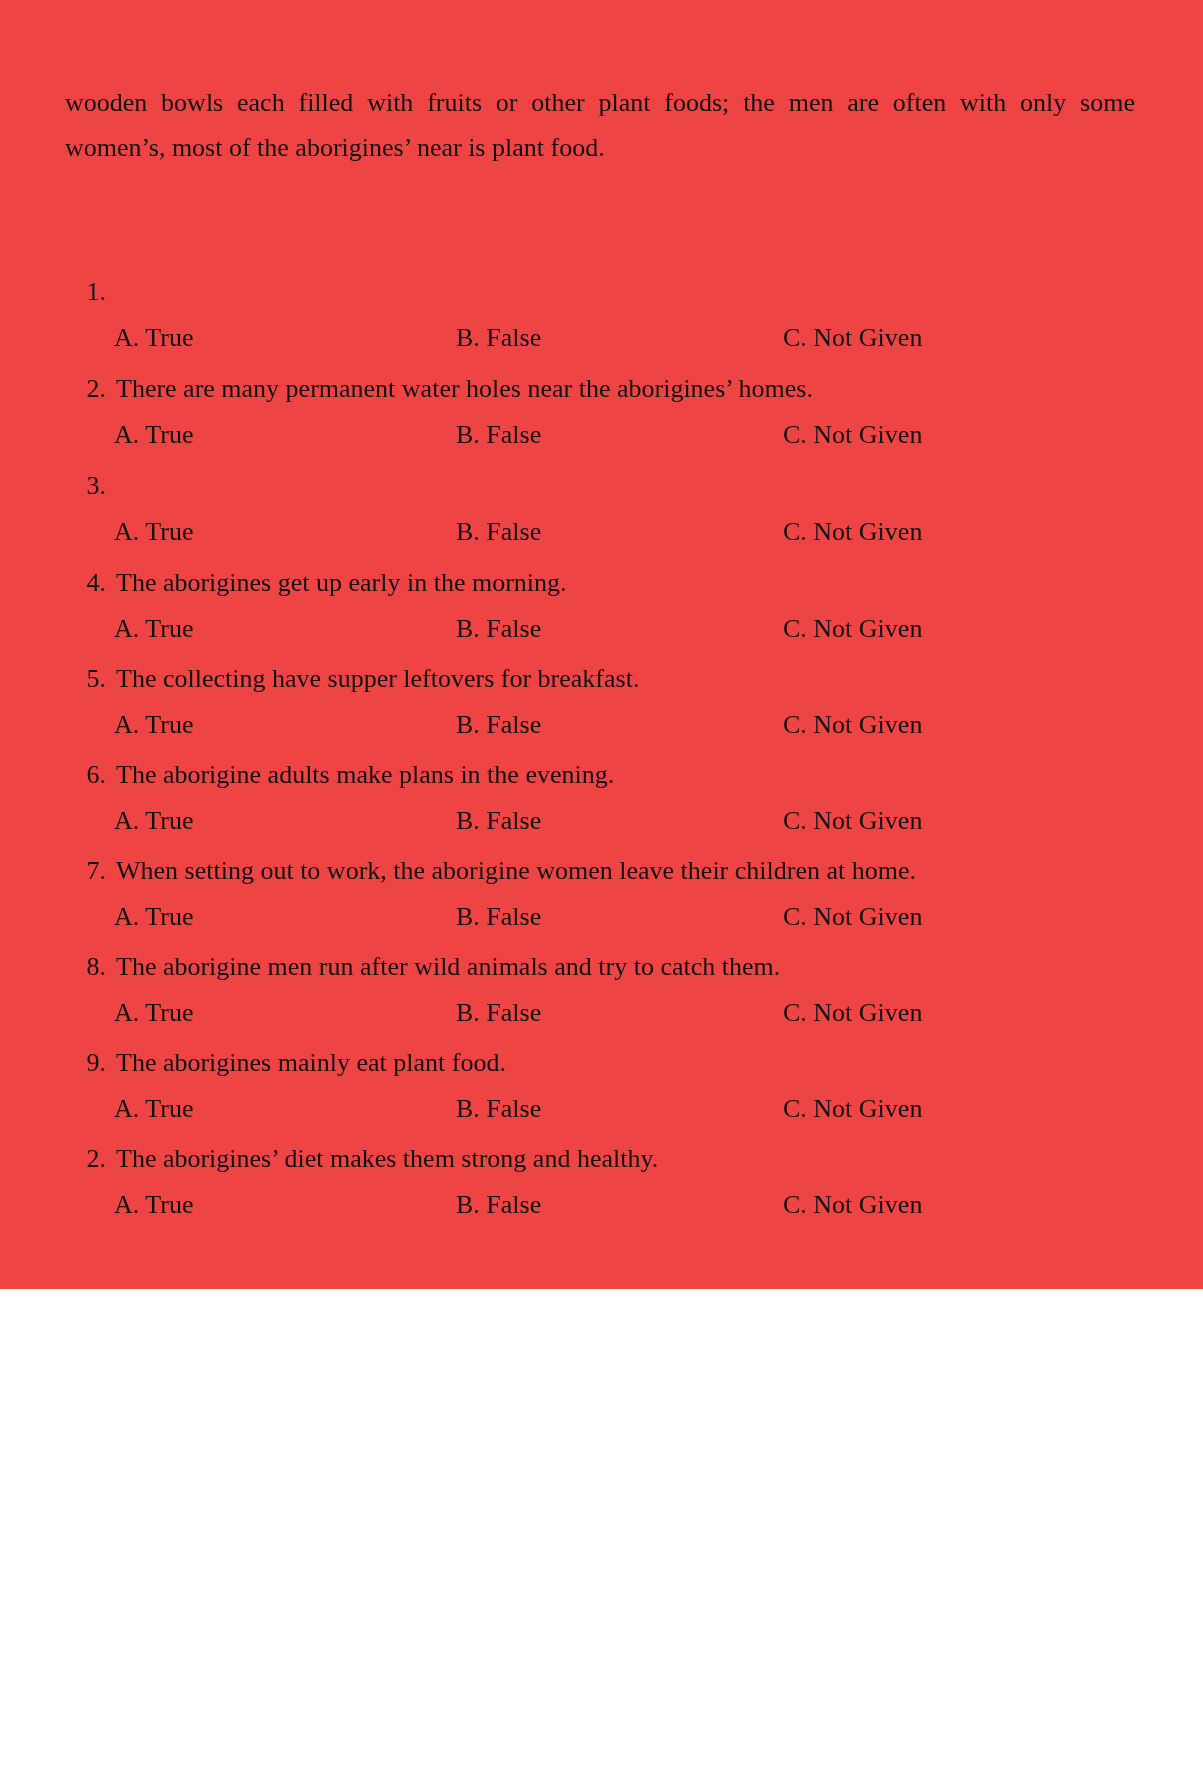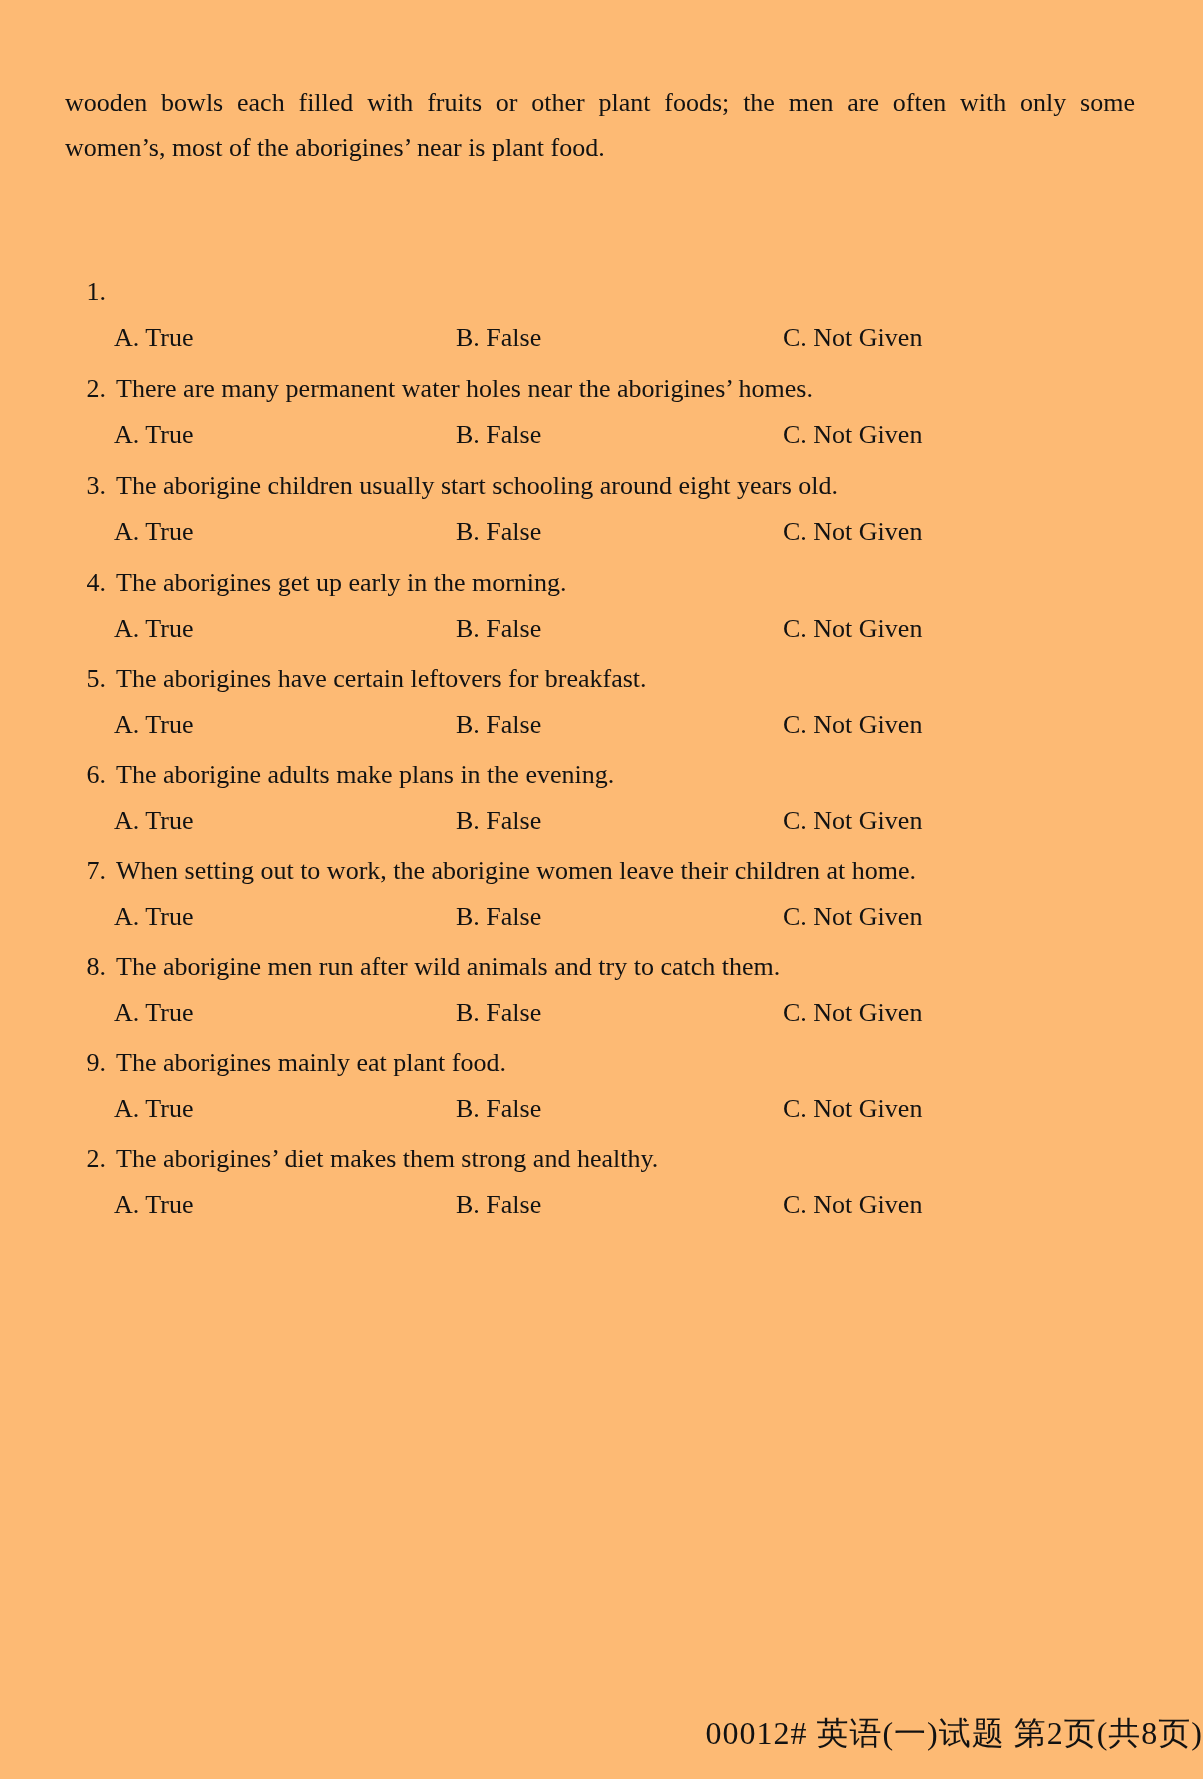--- a/index.html
+++ b/index.html
@@ -3,22 +3,22 @@
 <meta charset="utf-8">
 <style>
   html, body {
     margin: 0;
     padding: 0;
     background: #ffffff;
   }
   .page {
     position: relative;
     width: 1203px;
-    height: 1779px;
-    background: #fdba74;
+    height: 1289px;
+    background: #ef4444;
     color: #121212;
     font-family: "Liberation Serif", "DejaVu Serif", serif;
     overflow: hidden;
   }
   
   .intro {
     position: absolute;
     top: 80px;
     left: 65px;
     width: 1070px;
@@ -108,41 +108,40 @@
     <span class="qtext">There are many permanent water holes near the aborigines’ homes.</span>
     <div class="opts">
       <span class="opt opt-a">A. True</span>
       <span class="opt opt-b">B. False</span>
       <span class="opt opt-c">C. Not Given</span>
     </div>
   </div>
 
   <div class="q" style="top:470px">
     <span class="qnum">3.</span>
-    <span class="qtext">The aborigine children usually start schooling around eight years old.</span>
     <div class="opts">
       <span class="opt opt-a">A. True</span>
       <span class="opt opt-b">B. False</span>
       <span class="opt opt-c">C. Not Given</span>
     </div>
   </div>
 
   <div class="q" style="top:567px">
     <span class="qnum">4.</span>
     <span class="qtext">The aborigines get up early in the morning.</span>
     <div class="opts">
       <span class="opt opt-a">A. True</span>
       <span class="opt opt-b">B. False</span>
       <span class="opt opt-c">C. Not Given</span>
     </div>
   </div>
 
   <div class="q" style="top:663px">
     <span class="qnum">5.</span>
-    <span class="qtext">The aborigines have certain leftovers for breakfast.</span>
+    <span class="qtext">The collecting have supper leftovers for breakfast.</span>
     <div class="opts">
       <span class="opt opt-a">A. True</span>
       <span class="opt opt-b">B. False</span>
       <span class="opt opt-c">C. Not Given</span>
     </div>
   </div>
 
   <div class="q" style="top:759px">
     <span class="qnum">6.</span>
     <span class="qtext">The aborigine adults make plans in the evening.</span>

